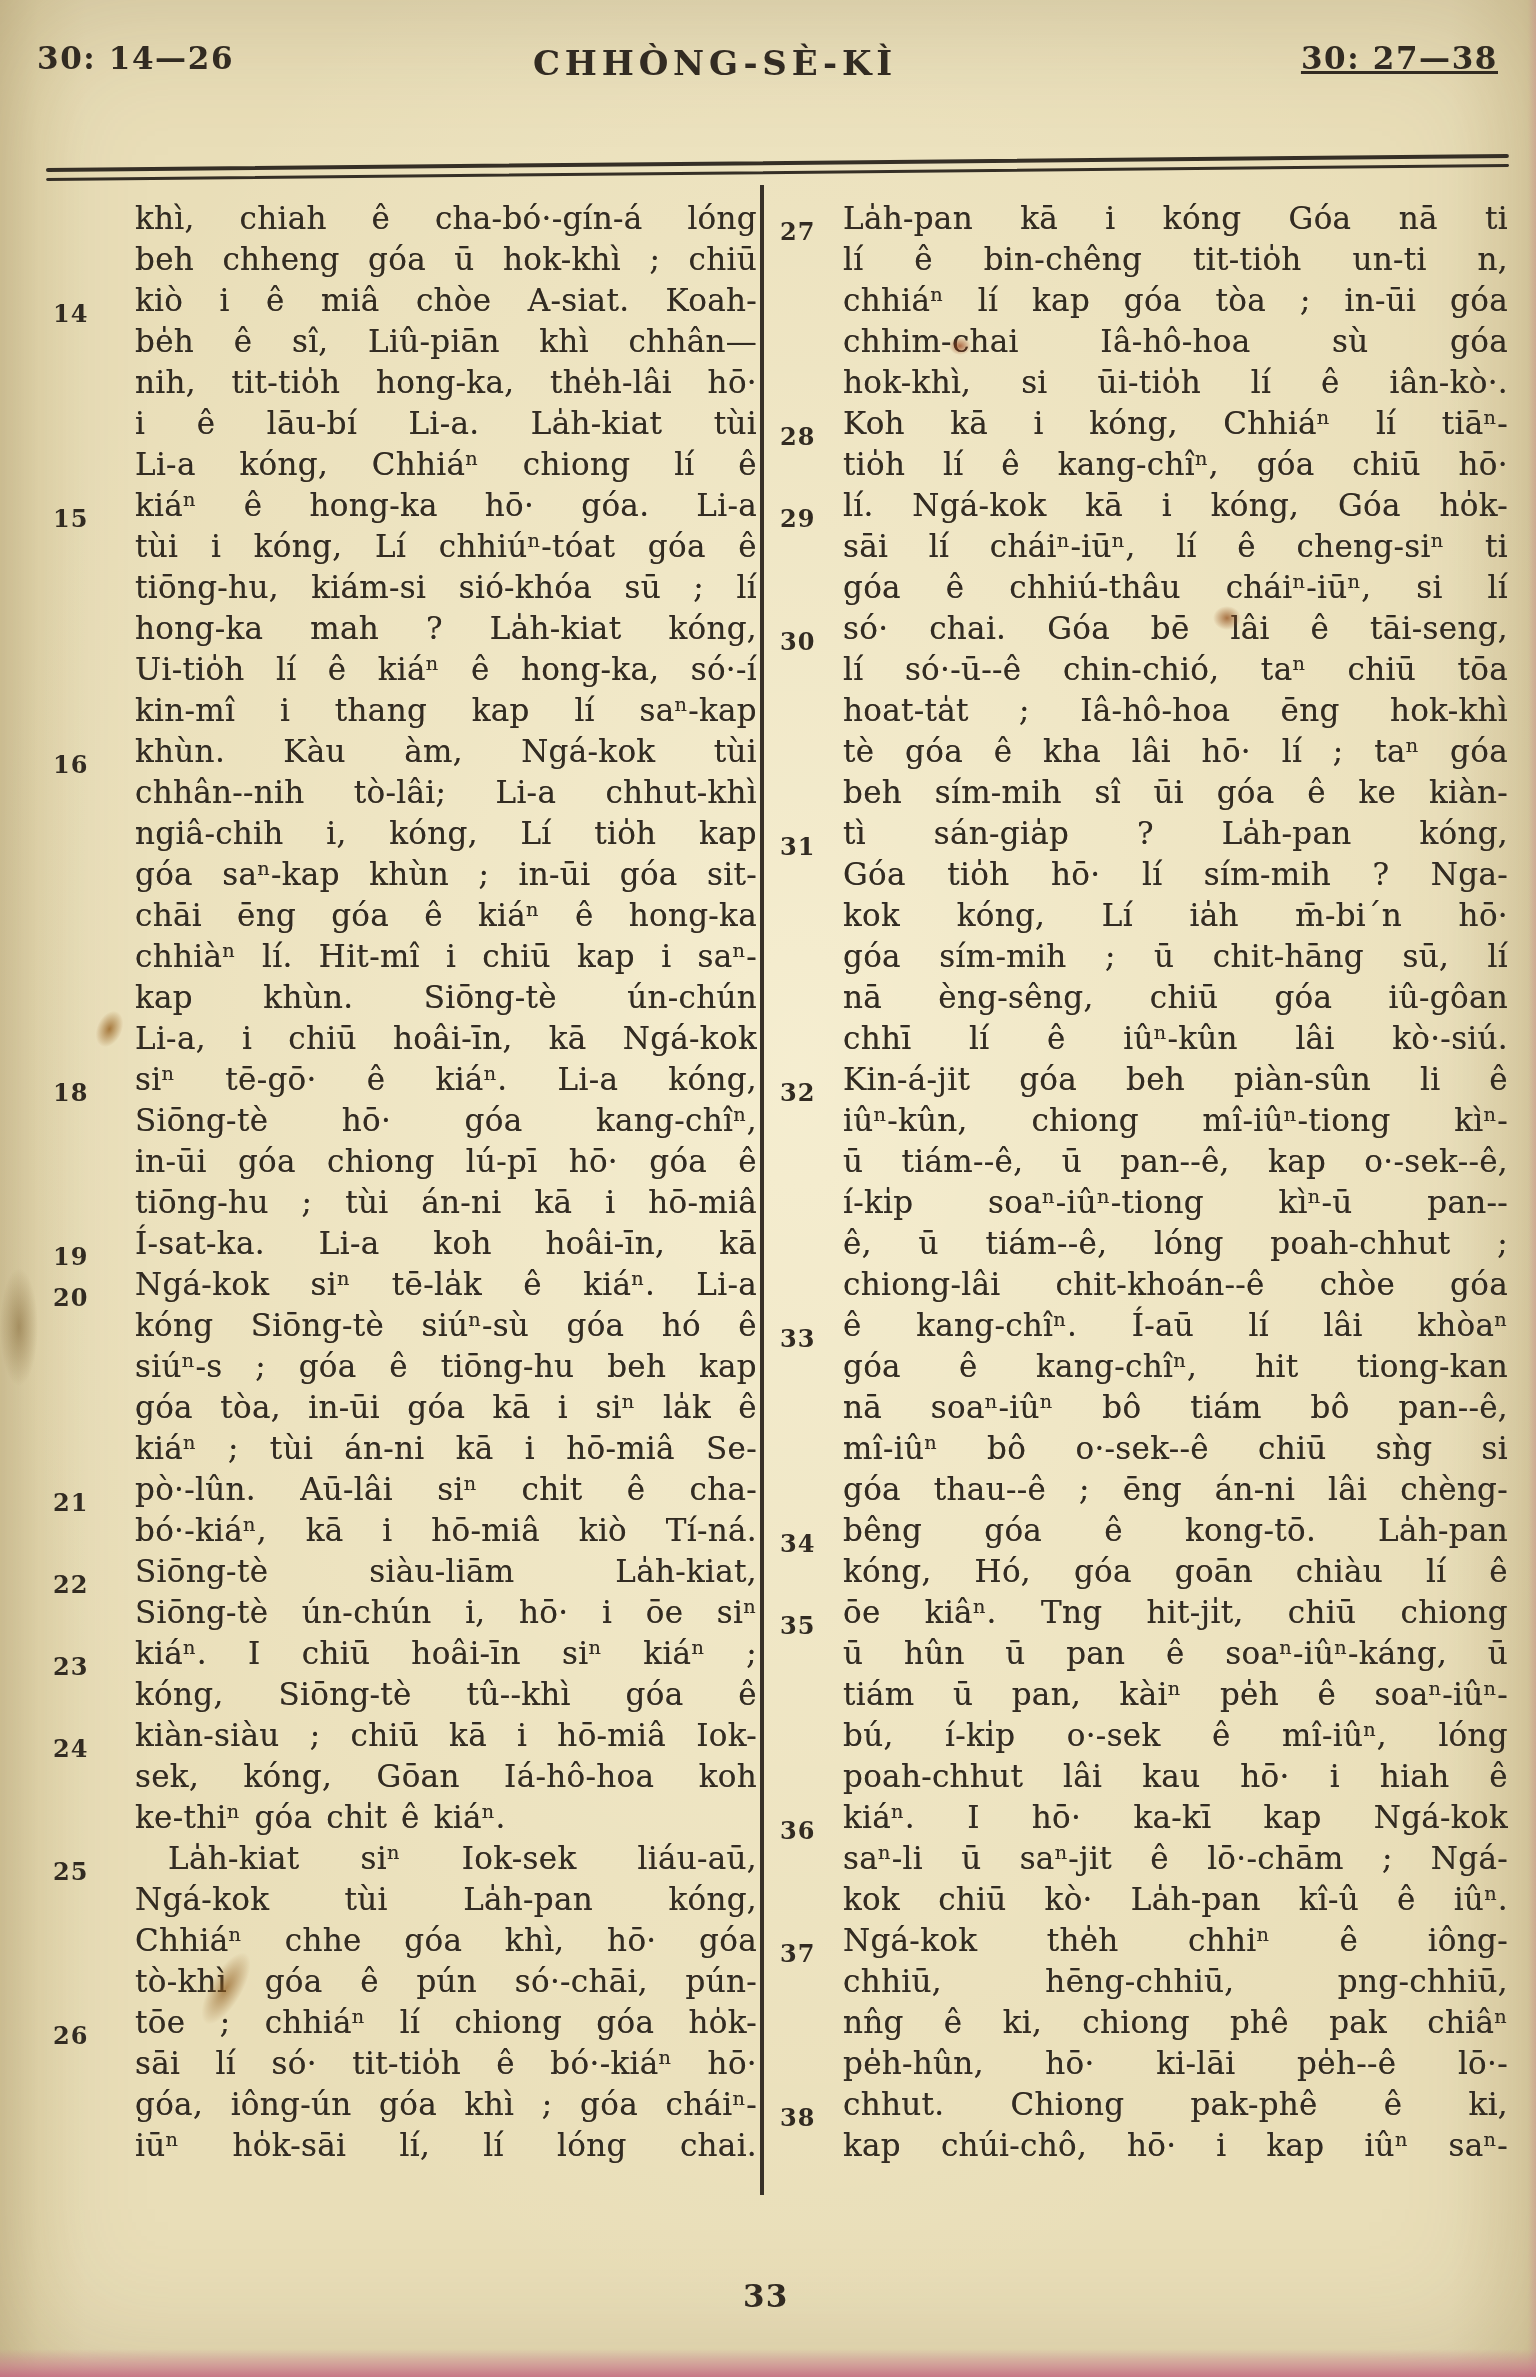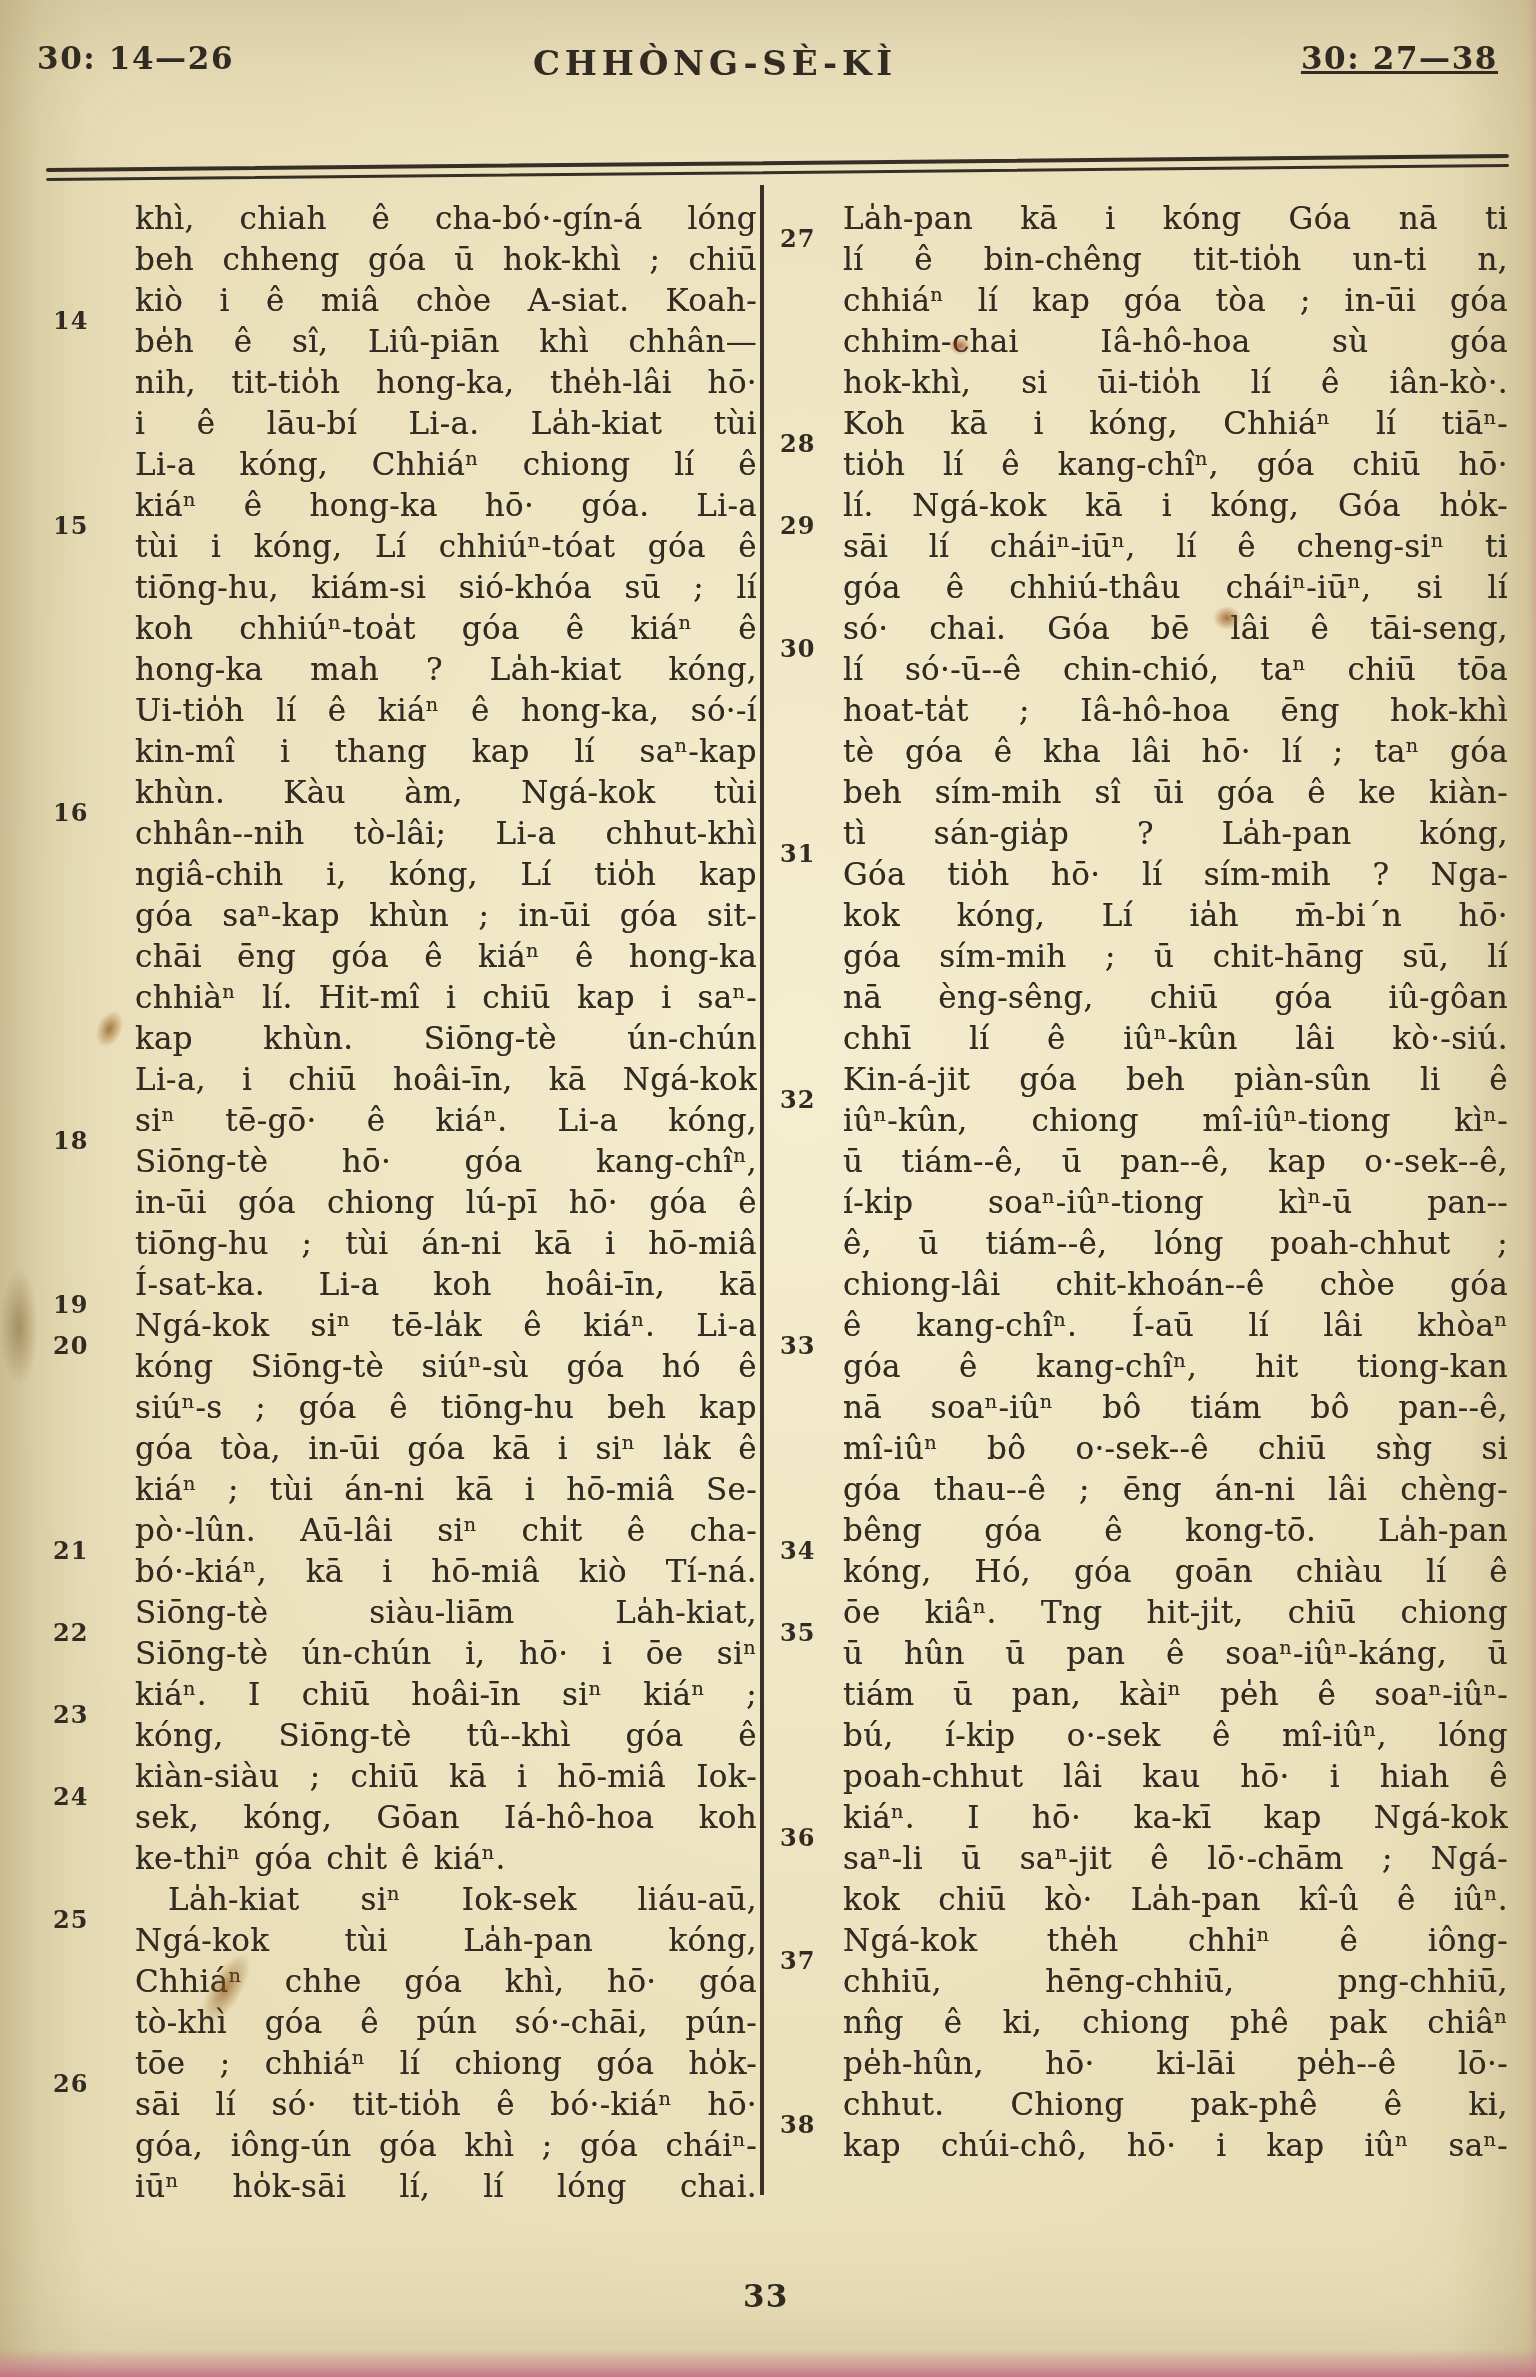--- a/index.html
+++ b/index.html
@@ -38,21 +38,21 @@
 
   
   .col{position:absolute;top:198px;font-size:31px;line-height:41px;
     word-spacing:3.8px;letter-spacing:0.3px;
     text-shadow:0 0 0.5px rgba(52,45,35,.55);}
   .col-left{left:135px;width:622px;}
   .col-right{left:843px;width:665px;}
   .line{position:relative;text-align:justify;text-align-last:justify;white-space:normal;}
   .line.para-end{text-align-last:left;}
   .line.indent{padding-left:33px;}
-  .vnum{position:absolute;left:-82px;top:20px;width:59px;font-size:24px;font-weight:bold;
+  .vnum{position:absolute;left:-82px;top:13px;width:59px;font-size:24px;font-weight:bold;
     letter-spacing:1.1px;text-align:left;text-shadow:none;}
   .col-right .vnum{left:-63px;}
   .ital{}
 
   .page-number{position:absolute;top:2278px;left:743px;font-size:31px;font-weight:bold;letter-spacing:1.1px;}
 </style>
 </head>
 <body>
 
 <div class="page">
@@ -72,21 +72,20 @@
       <div class="line"><span>khì, chiah ê cha-bó·-gín-á lóng</span></div>
       <div class="line"><span>beh chheng góa ū hok-khì ; chiū</span></div>
       <div class="line"><span class="vnum">14</span><span>kiò i ê miâ chòe A-siat.  Koah-</span></div>
       <div class="line"><span>be̍h ê sî, Liû-piān khì chhân—</span></div>
       <div class="line"><span>nih, tit-tio̍h hong-ka, the̍h-lâi hō·</span></div>
       <div class="line"><span>i ê lāu-bí Li-a.  La̍h-kiat tùi</span></div>
       <div class="line"><span>Li-a kóng, Chhiáⁿ chiong lí ê</span></div>
       <div class="line"><span class="vnum">15</span><span>kiáⁿ ê hong-ka hō· góa.  Li-a</span></div>
       <div class="line"><span>tùi i kóng, Lí chhiúⁿ-tóat góa ê</span></div>
       <div class="line"><span>tiōng-hu, kiám-si sió-khóa sū ; lí</span></div>
-      <div class="line"><span>koh chhiúⁿ-toa̍t góa ê kiáⁿ ê</span></div>
       <div class="line"><span>hong-ka mah ?  La̍h-kiat kóng,</span></div>
       <div class="line"><span>Ui-tio̍h lí ê kiáⁿ ê hong-ka, só·-í</span></div>
       <div class="line"><span>kin-mî i thang kap lí saⁿ-kap</span></div>
       <div class="line"><span class="vnum">16</span><span>khùn.  Kàu àm, Ngá-kok tùi</span></div>
       <div class="line"><span>chhân--nih tò-lâi; Li-a chhut-khì</span></div>
       <div class="line"><span>ngiâ-chih i, kóng, Lí tio̍h kap</span></div>
       <div class="line"><span>góa saⁿ-kap khùn ; in-ūi góa sit-</span></div>
       <div class="line"><span>chāi ēng góa ê kiáⁿ ê hong-ka</span></div>
       <div class="line"><span>chhiàⁿ lí. Hit-mî i chiū kap i saⁿ-</span></div>
       <div class="line"><span>kap khùn.  Siōng-tè ún-chún</span></div>

